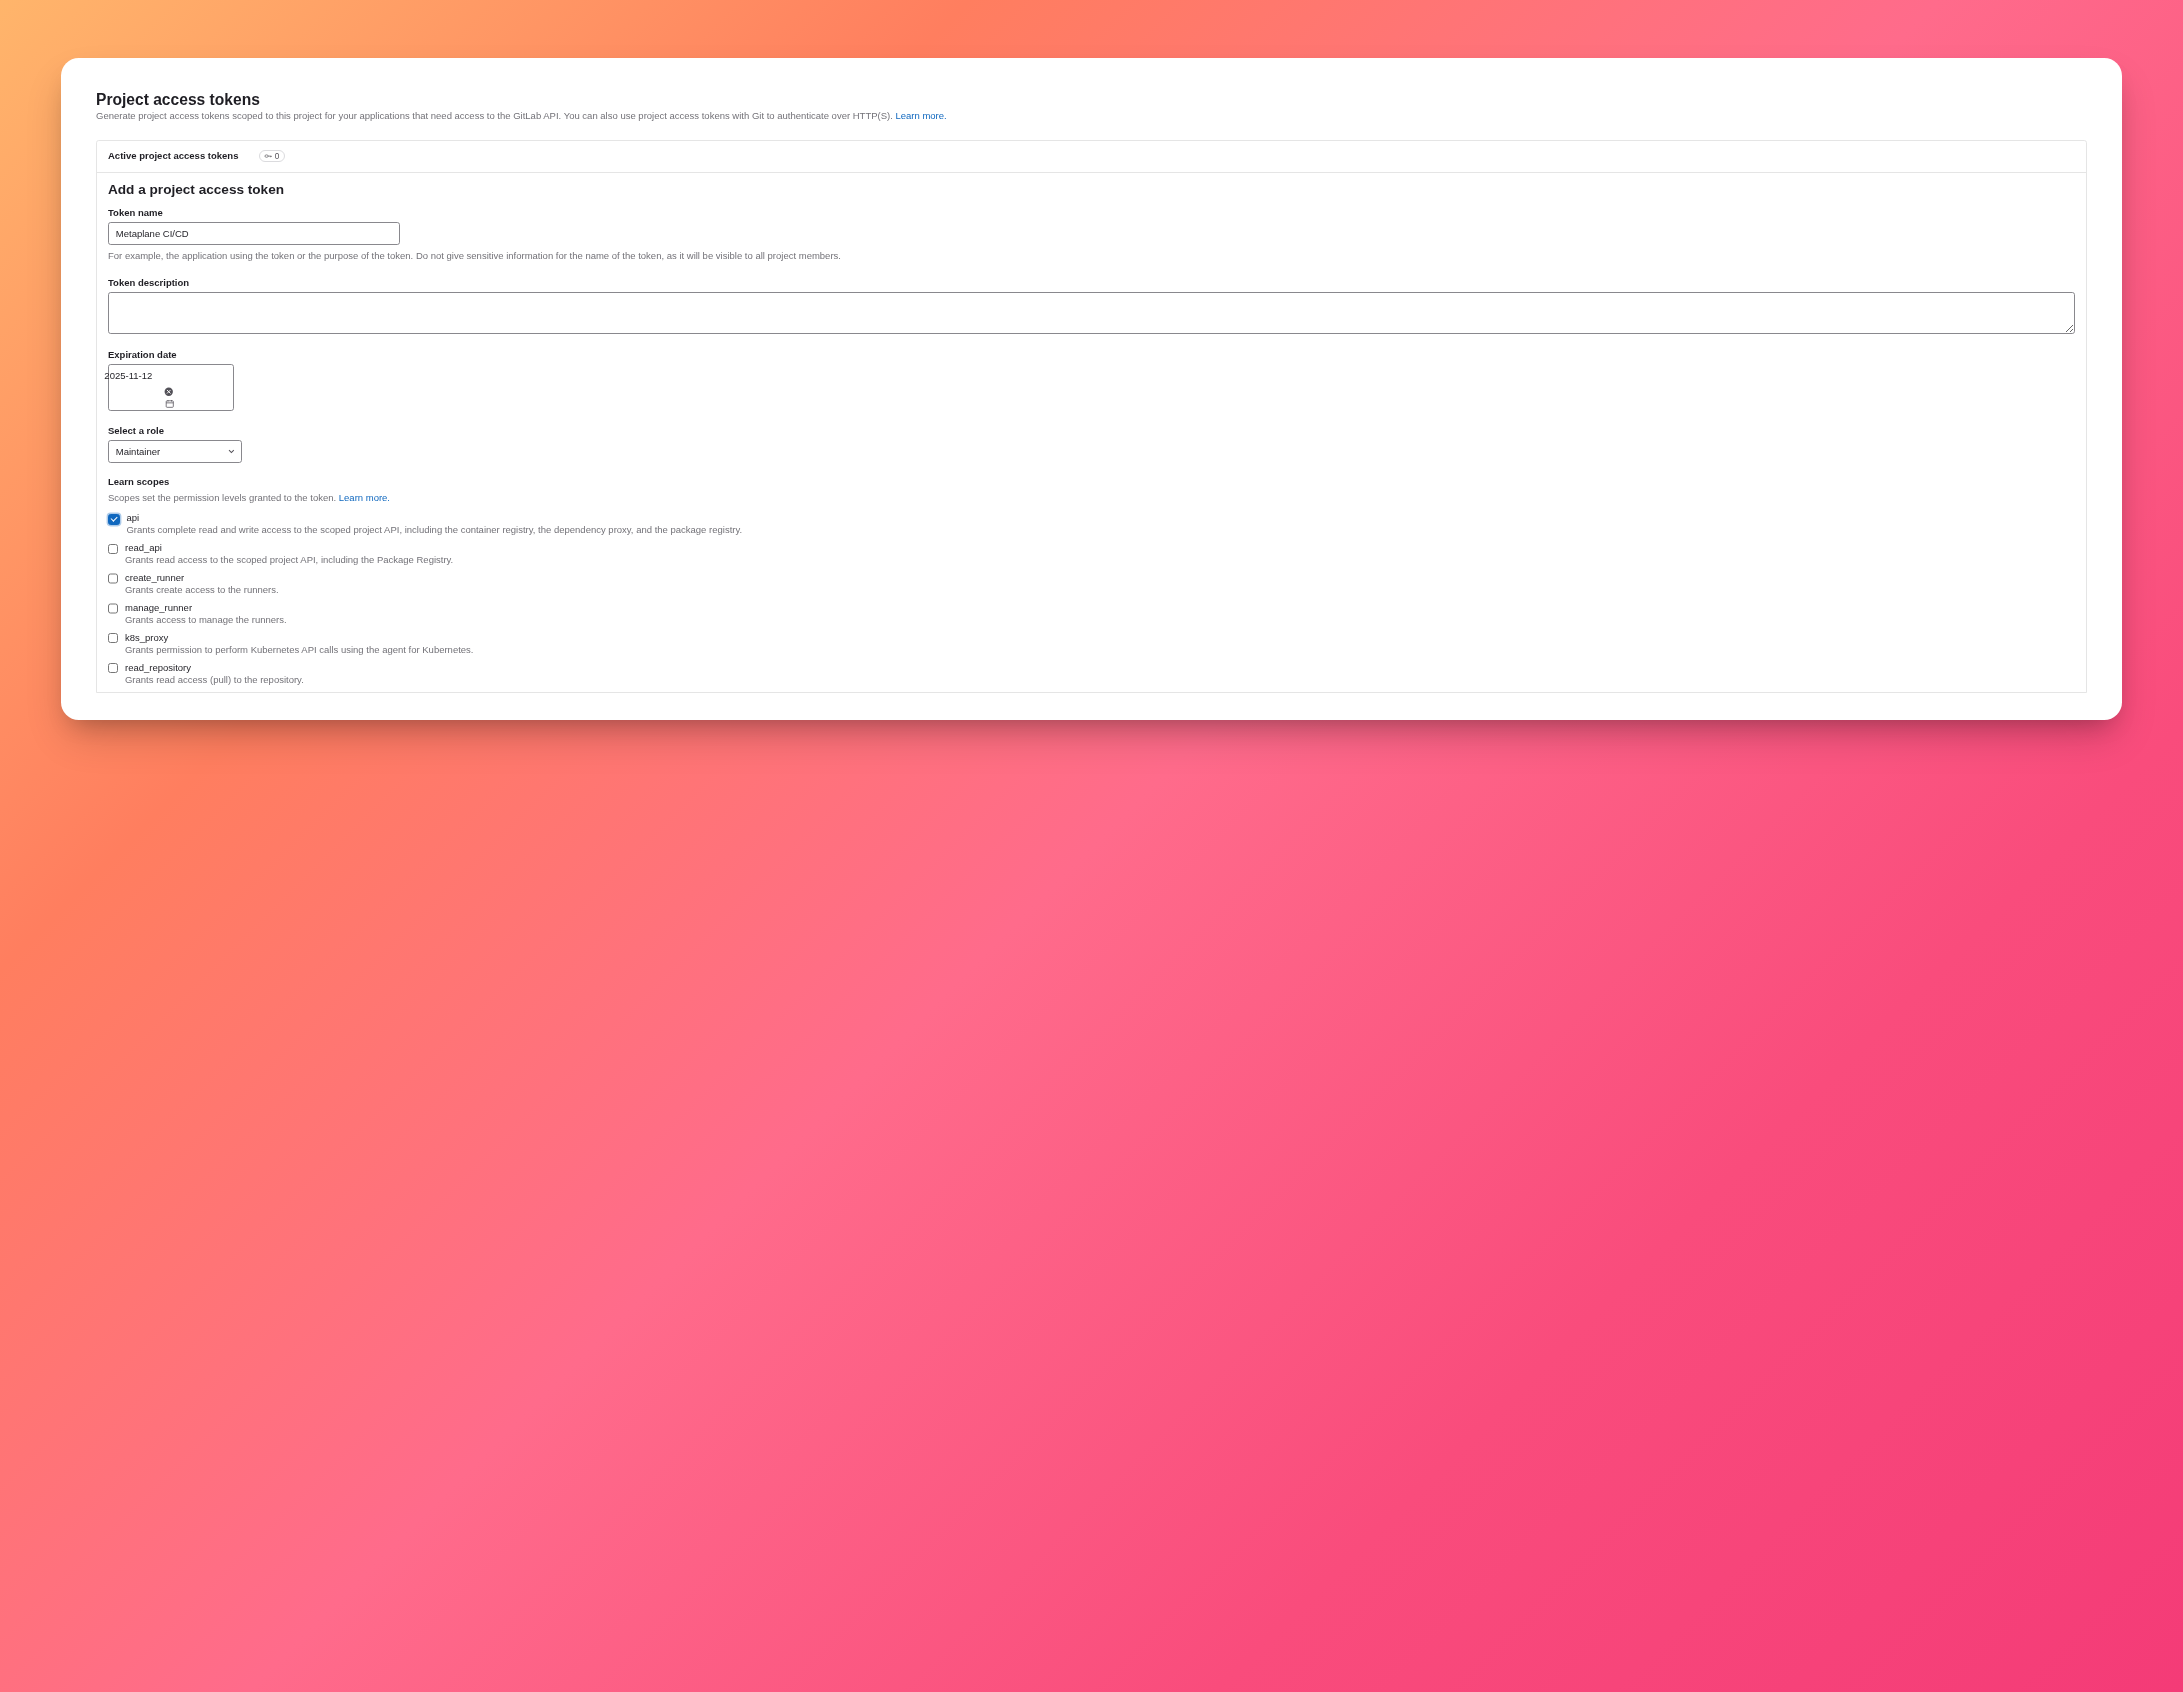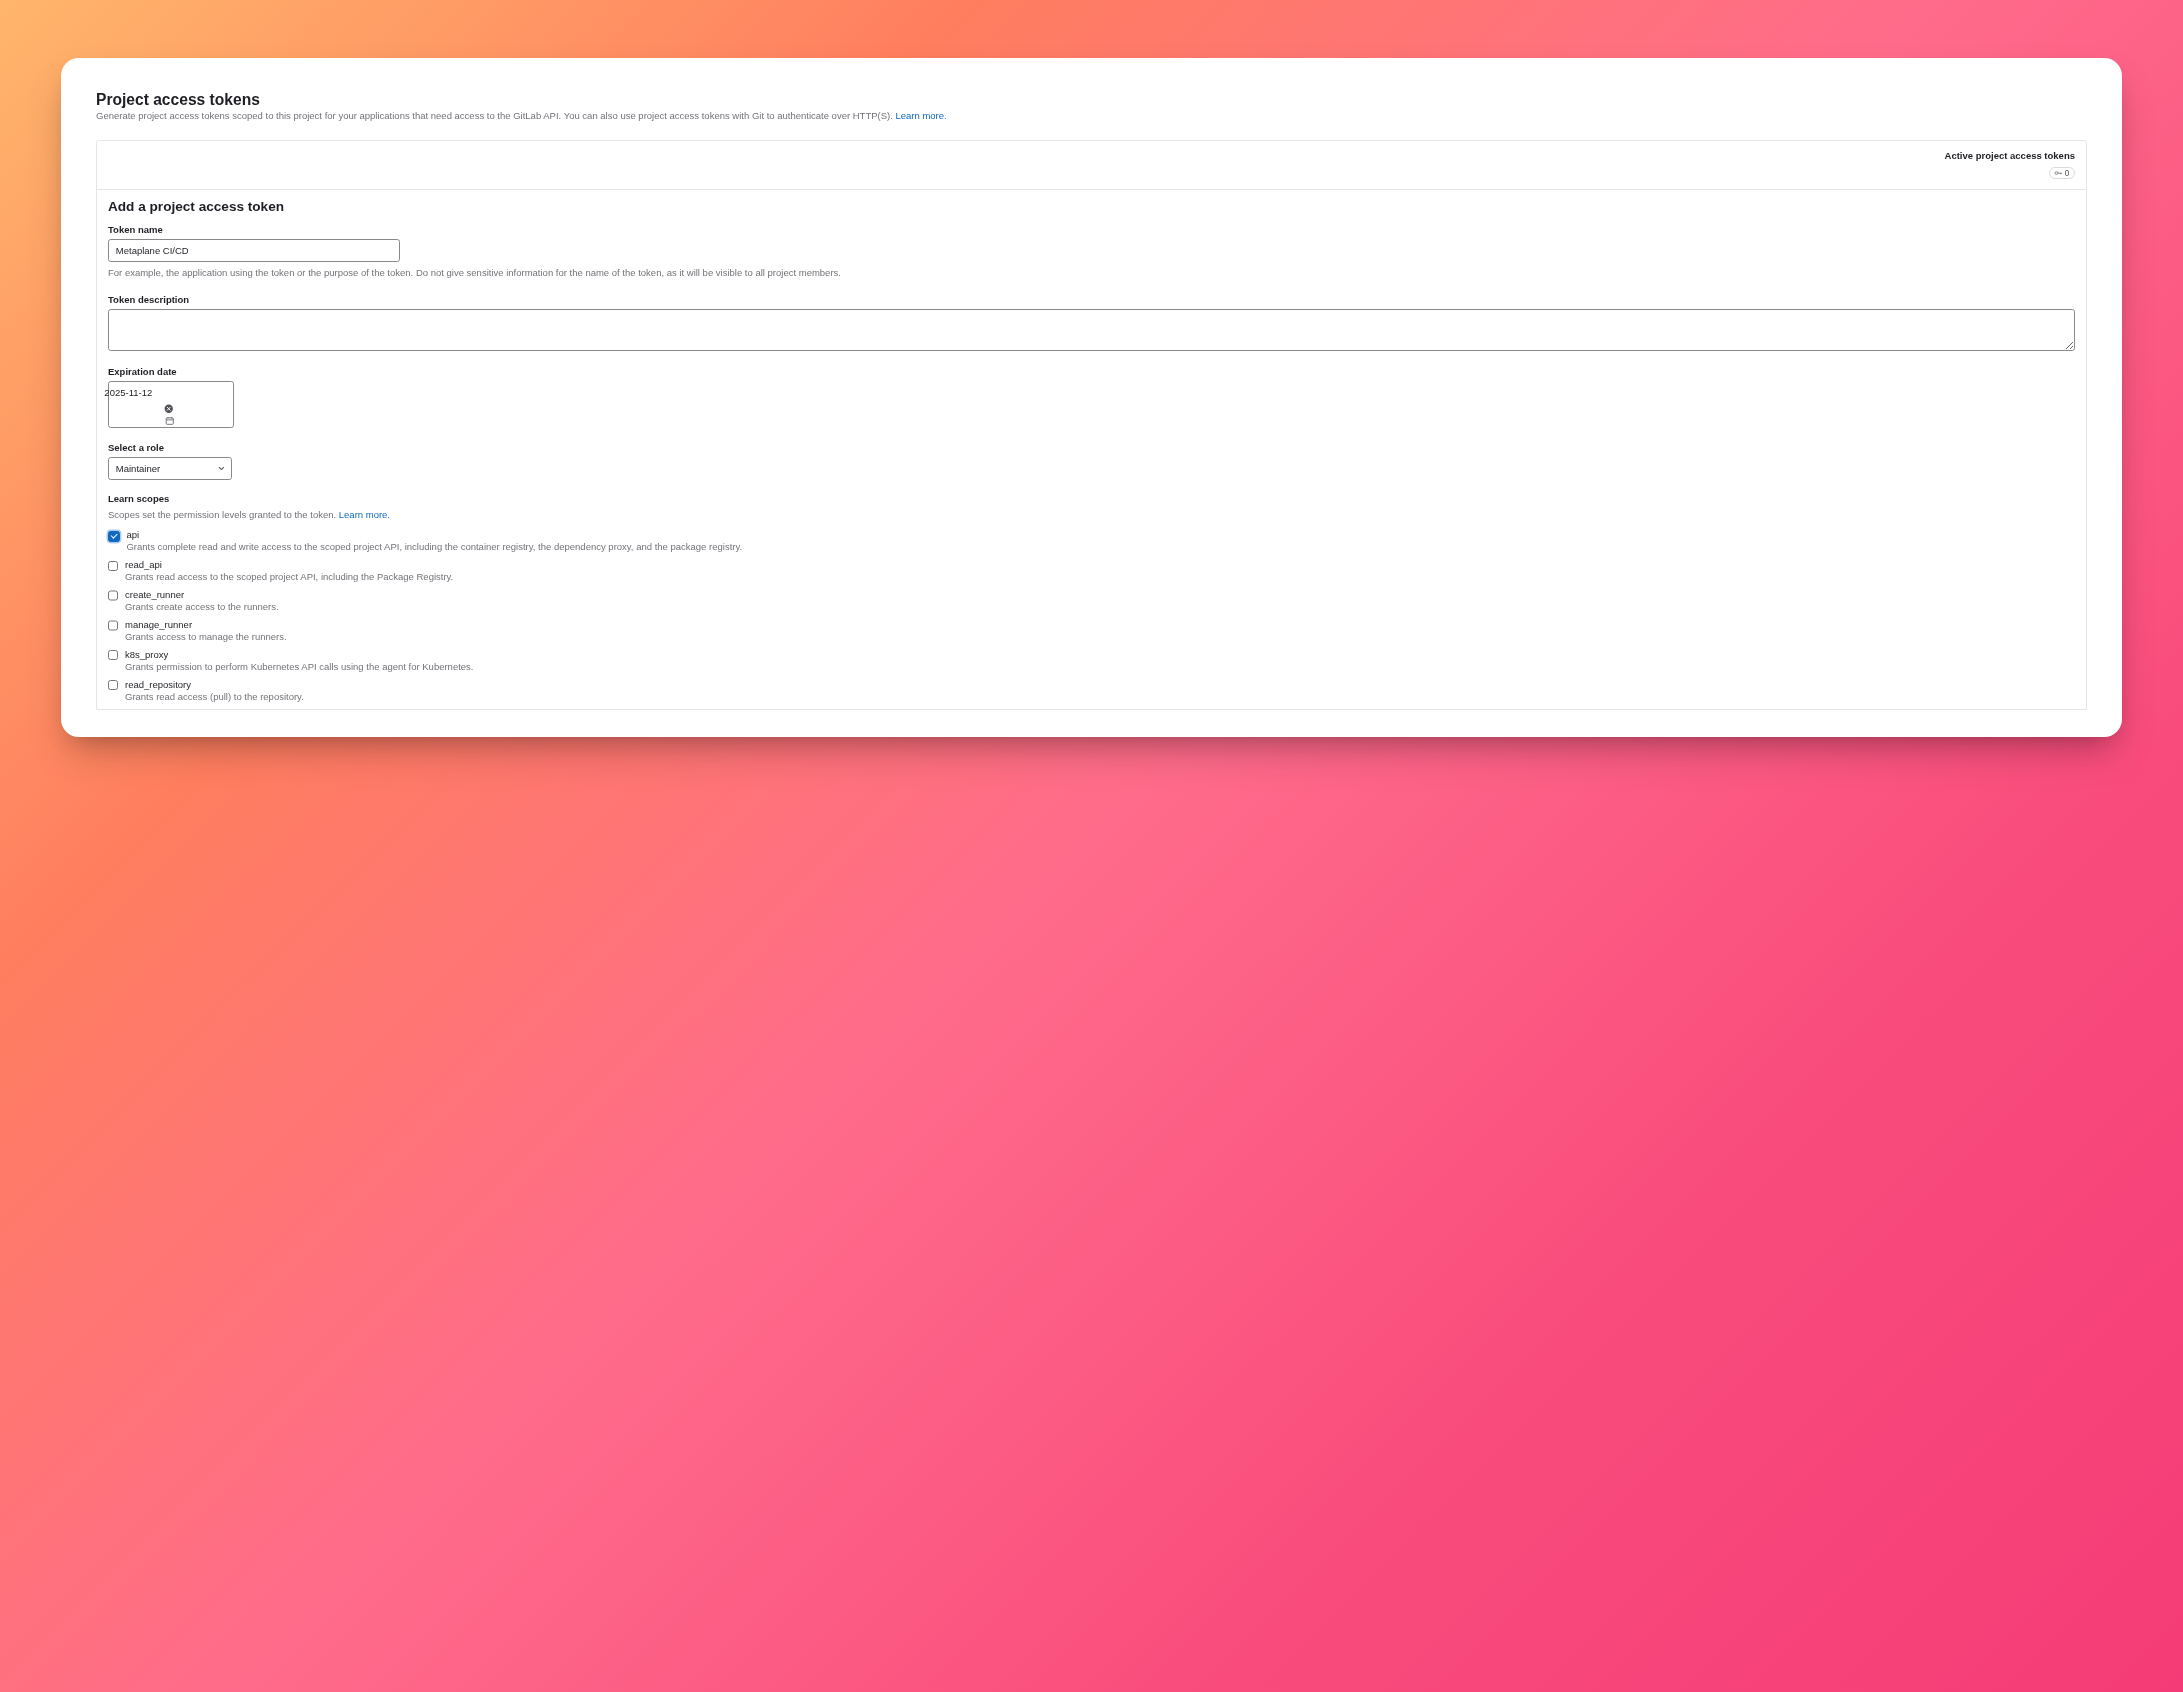--- a/index.html
+++ b/index.html
@@ -29,23 +29,22 @@
   }
   .link { color: #1068bf; text-decoration: none; }
   .panel {
     border: 0.7px solid #e5e5e5;
     border-radius: 2.7px 2.7px 0 0;
   }
   .panel-header {
     padding: 9.5px 11px;
     border-bottom: 0.7px solid #e5e5e5;
     display: flex;
-    align-items: flex-end;
-    gap: 6px;
-    flex-direction: column;
+    align-items: flex-start;
+    gap: 21px;
   }
   .panel-header .title { font-size: 9.5px; font-weight: 600; color: #1f1e24; }
   .badge {
     display: inline-flex;
     align-items: center;
     gap: 2.7px;
     font-size: 8.2px;
     color: #535158;
     background: #fff;
     border: 0.7px solid #dbdbde;
@@ -108,21 +107,21 @@
     display: inline-flex;
     align-items: center;
     justify-content: center;
     width: 12.2px; height: 12.2px;
     color: #535158;
     cursor: pointer;
   }
   .select-wrap {
     position: relative;
     display: inline-block;
-    width: 124px;
+    width: 134px;
   }
   .select {
     width: 100%;
     appearance: none;
     padding-right: 19px;
     background: #fff;
   }
   .select-wrap .chev {
     position: absolute;
     right: 6.8px; top: 50%;

